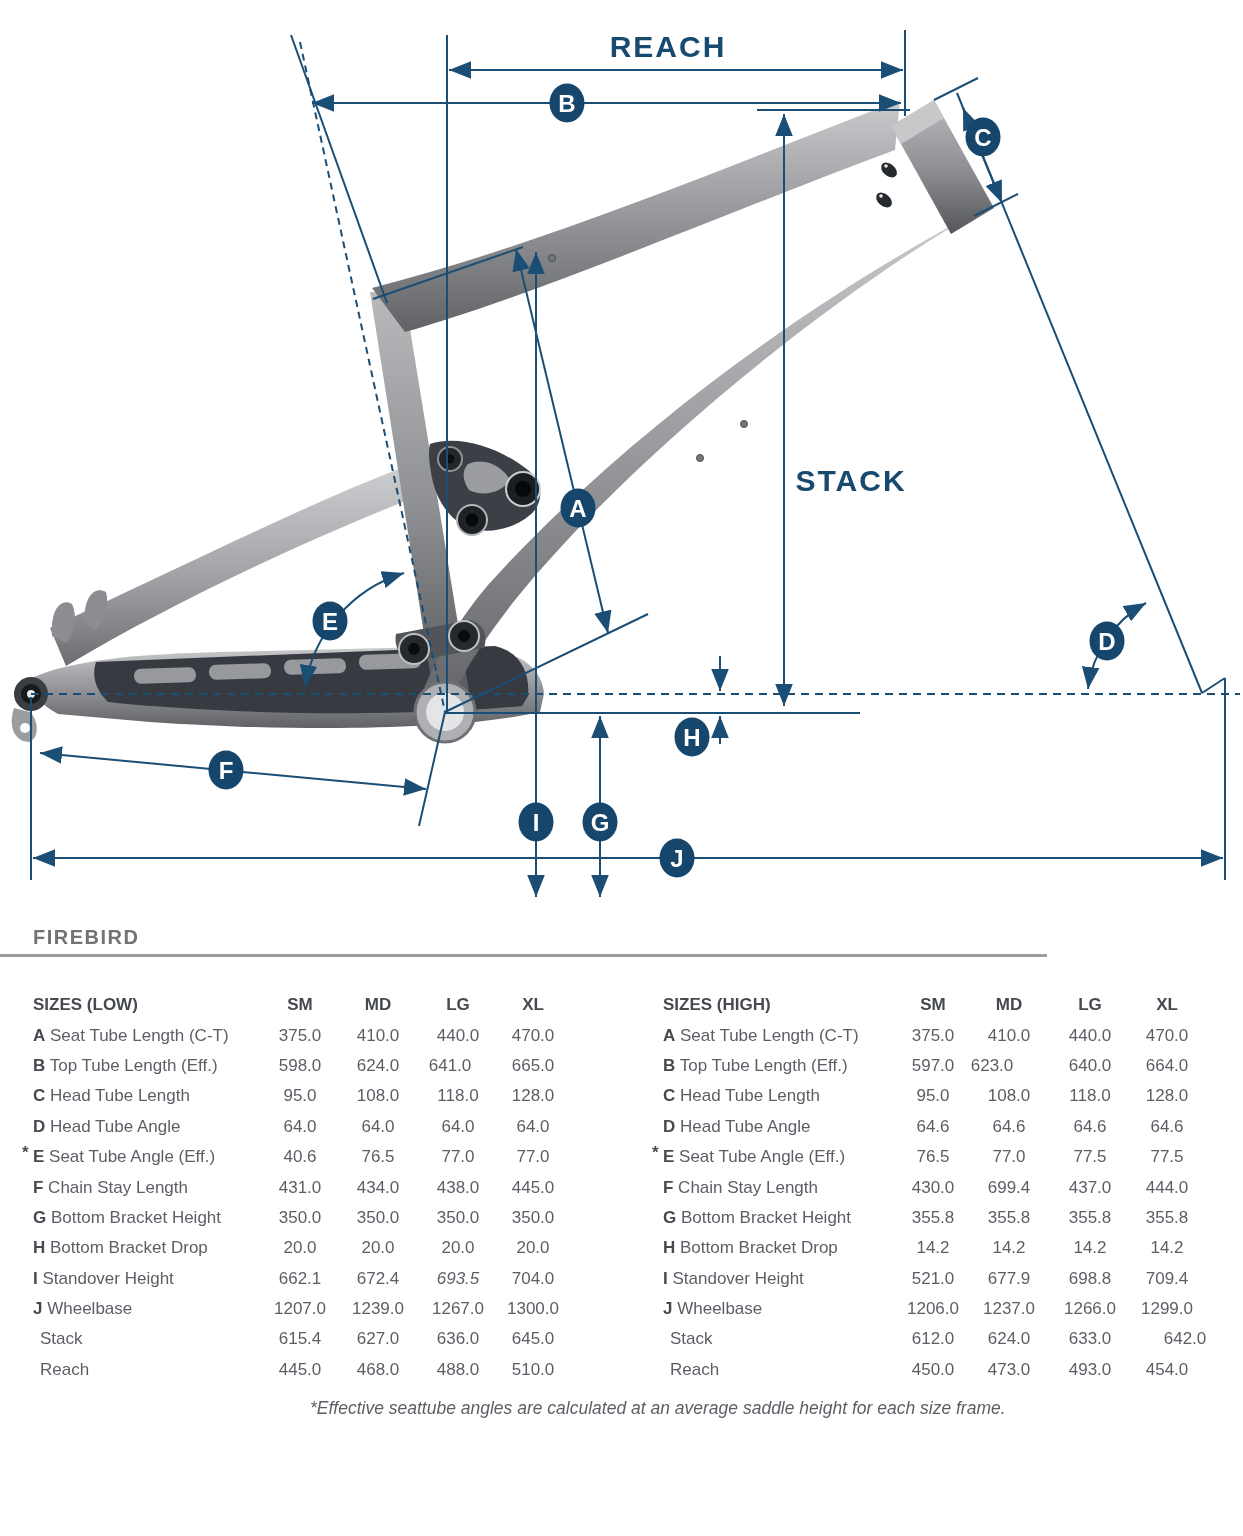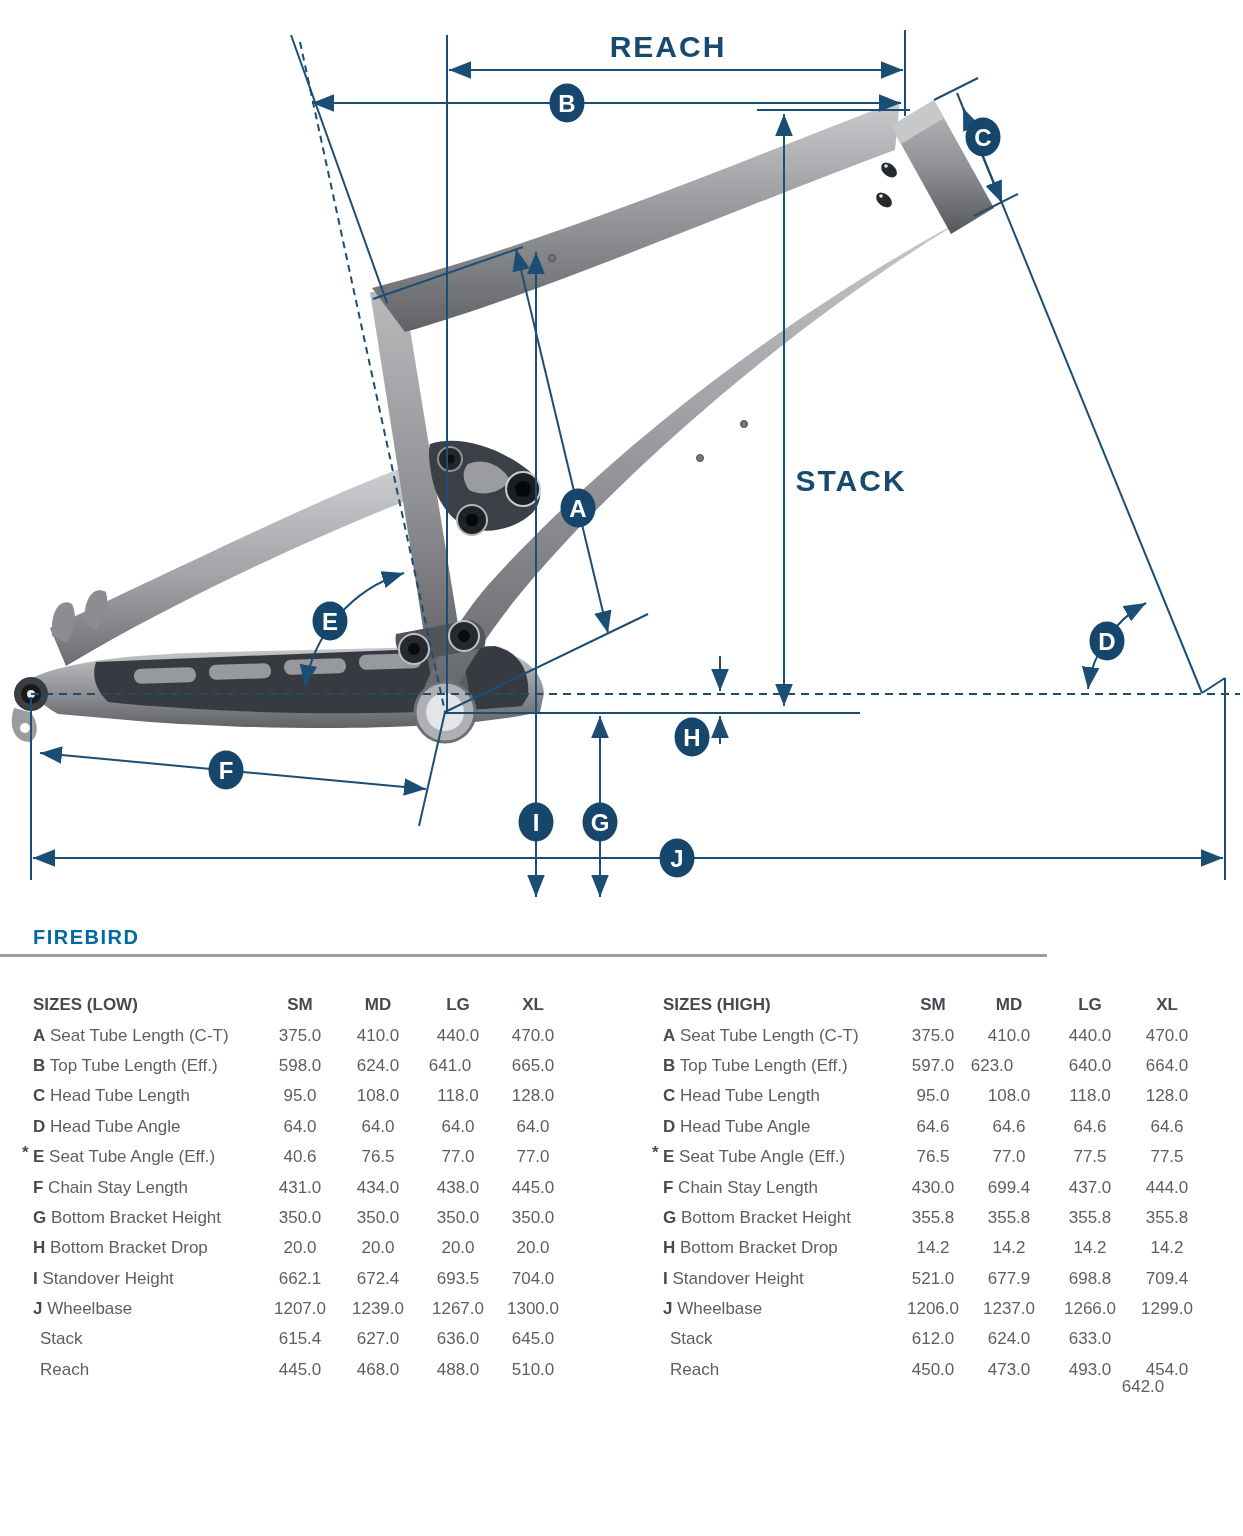--- a/index.html
+++ b/index.html
@@ -2,21 +2,21 @@
 <html><head>
 <meta charset="utf-8">
 <style>
   html,body{margin:0;padding:0;background:#ffffff;}
   body{width:1243px;height:1536px;position:relative;font-family:"Liberation Sans",sans-serif;overflow:hidden;}
   .stage{position:absolute;left:0;top:0;width:1243px;height:1536px;}
   svg text{font-family:"Liberation Sans",sans-serif;}
   .dimlabel{font-weight:bold;font-size:30px;letter-spacing:2px;fill:#184a70;}
   .badge-letter{font-weight:bold;font-size:24px;fill:#ffffff;text-anchor:middle;}
   
-  .section-title{position:absolute;left:33px;top:926px;font-size:20px;font-weight:bold;letter-spacing:1.5px;color:#0369a1;}
+  .section-title{position:absolute;left:33px;top:926px;font-size:20px;font-weight:bold;letter-spacing:1.5px;color:#737373;}
   .rule{position:absolute;left:0;top:954px;width:1047px;height:3px;background:#9b9da0;}
   .geo-table{position:absolute;top:990px;width:560px;}
   #table-low{left:25px;}
   #table-high{left:655px;}
   .trow{position:relative;height:30.4px;color:#5b5f65;font-size:17px;}
   .trow b{color:#464a50;font-weight:bold;}
   .thead{font-weight:bold;color:#464a50;}
   .tlabel{position:absolute;left:8px;top:50%;transform:translateY(-50%);white-space:nowrap;}
   .tlabel.nokey{left:15px;}
   .tval{position:absolute;width:74px;text-align:center;top:50%;transform:translateY(-50%);}
@@ -270,21 +270,21 @@
         <span class="tlabel"><b>H</b> Bottom Bracket Drop</span>
         <span class="tval" style="left: 238px;">20.0</span>
         <span class="tval" style="left: 316px;">20.0</span>
         <span class="tval" style="left: 396px;">20.0</span>
         <span class="tval" style="left: 471px;">20.0</span>
       </div>
       <div class="trow">
         <span class="tlabel"><b>I</b> Standover Height</span>
         <span class="tval" style="left: 238px;">662.1</span>
         <span class="tval" style="left: 316px;">672.4</span>
-        <span class="tval" style="left: 396px;">693.5</span>
+        <span class="tval" style="left: 396px; font-style: italic;">693.5</span>
         <span class="tval" style="left: 471px;">704.0</span>
       </div>
       <div class="trow">
         <span class="tlabel"><b>J</b> Wheelbase</span>
         <span class="tval" style="left: 238px;">1207.0</span>
         <span class="tval" style="left: 316px;">1239.0</span>
         <span class="tval" style="left: 396px;">1267.0</span>
         <span class="tval" style="left: 471px;">1300.0</span>
       </div>
       <div class="trow">
@@ -378,24 +378,25 @@
         <span class="tval" style="left: 241px;">1206.0</span>
         <span class="tval" style="left: 317px;">1237.0</span>
         <span class="tval" style="left: 398px;">1266.0</span>
         <span class="tval" style="left: 475px;">1299.0</span>
       </div>
       <div class="trow">
         <span class="tlabel nokey">Stack</span>
         <span class="tval" style="left: 241px;">612.0</span>
         <span class="tval" style="left: 317px;">624.0</span>
         <span class="tval" style="left: 398px;">633.0</span>
-        <span class="tval" style="left: 451px; margin-top: 48px;">642.0</span>
+        <span class="tval" style="left: 493px;">642.0</span>
       </div>
       <div class="trow">
         <span class="tlabel nokey">Reach</span>
         <span class="tval" style="left: 241px;">450.0</span>
         <span class="tval" style="left: 317px;">473.0</span>
         <span class="tval" style="left: 398px;">493.0</span>
         <span class="tval" style="left: 475px;">454.0</span>
       </div>
     </div>
 
+  <div class="footnote">*Effective seattube angles are calculated at an average saddle height for each size frame.</div>
 </div>
 
 </body></html>

